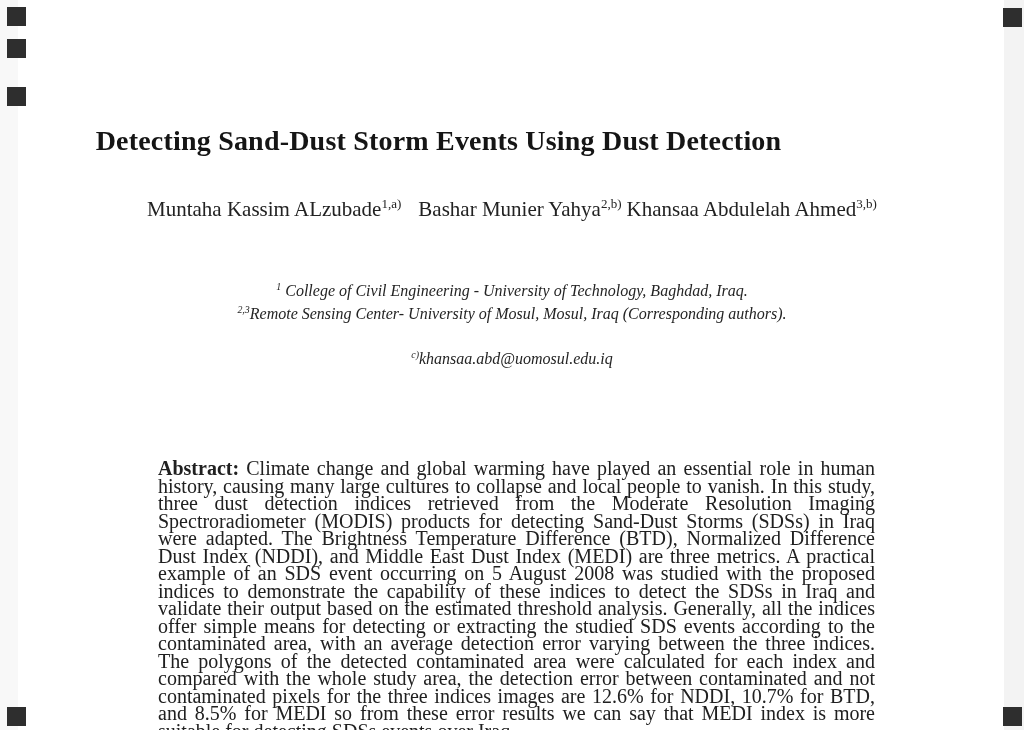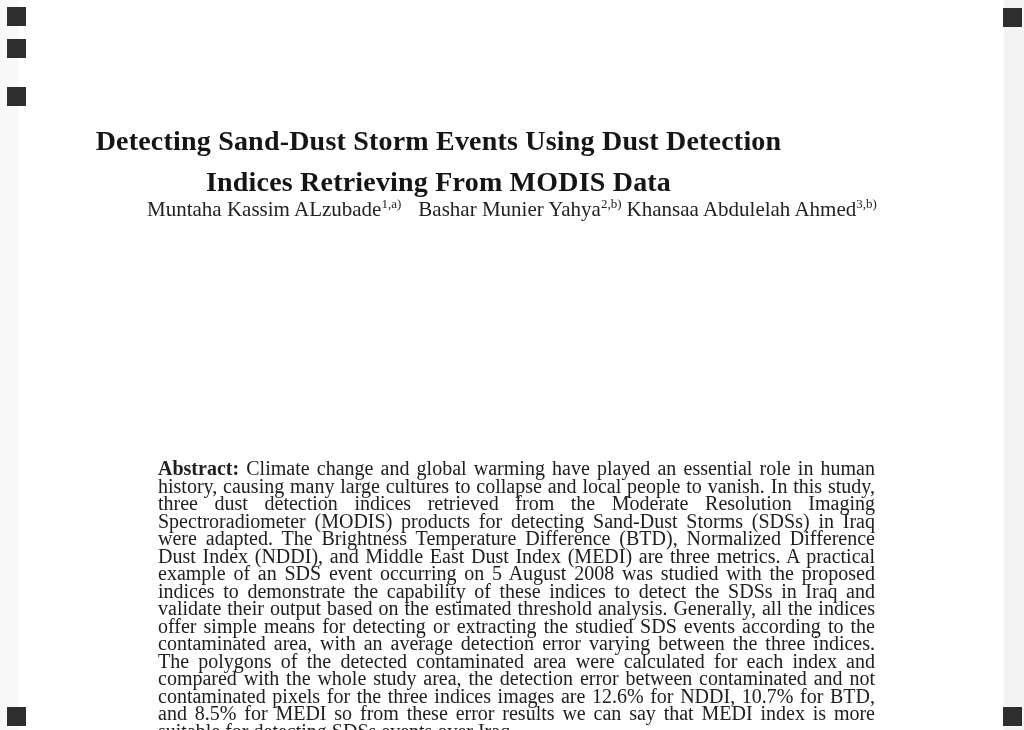--- a/index.html
+++ b/index.html
@@ -120,27 +120,31 @@
   <div class="edge-strip-right"></div>
 
   <div class="mark mark-tl-1"></div>
   <div class="mark mark-tl-2"></div>
   <div class="mark mark-tl-3"></div>
   <div class="mark mark-tr"></div>
   <div class="mark mark-bl"></div>
   <div class="mark mark-br"></div>
 
   <h1 class="paper-title"><span>Detecting Sand-Dust Storm Events Using Dust Detection</span><br>
-    <span>Indices Retrieving From MODIS Data</span>
   </h1>
 
   <div class="authors"><span class="author author-0"><span>Muntaha Kassim ALzubade</span><sup>1,a)</sup></span><span class="author author-1"><span>Bashar Munier Yahya</span><sup>2,b)</sup></span><span class="author author-2"><span>Khansaa Abdulelah Ahmed</span><sup>3,b)</sup></span></div>
 
+  <div class="affiliations">
+    <div><sup>1</sup><span> College of Civil Engineering - University of Technology, Baghdad, Iraq.</span></div>
+    <div><sup>2,3</sup><span>Remote Sensing Center- University of Mosul, Mosul, Iraq (Corresponding authors).</span></div>
+  </div>
 
   <div class="emails">
+    <div><sup>c)</sup><span>khansaa.abd@uomosul.edu.iq</span></div>
   </div>
 
   <div class="abstract">
     <div class="abstract-body"><span class="abstract-label">Abstract:</span><span> Climate change and global warming have played an essential role in human history, causing many large cultures to collapse and local people to vanish. In this study, three dust detection indices retrieved from the Moderate Resolution Imaging Spectroradiometer (MODIS) products for detecting Sand-Dust Storms (SDSs) in Iraq were adapted. The Brightness Temperature Difference (BTD), Normalized Difference Dust Index (NDDI), and Middle East Dust Index (MEDI) are three metrics. A practical example of an SDS event occurring on 5 August 2008 was studied with the proposed indices to demonstrate the capability of these indices to detect the SDSs in Iraq and validate their output based on the estimated threshold analysis. Generally, all the indices offer simple means for detecting or extracting the studied SDS events according to the contaminated area, with an average detection error varying between the three indices. The polygons of the detected contaminated area were calculated for each index and compared with the whole study area, the detection error between contaminated and not contaminated pixels for the three indices images are 12.6% for NDDI, 10.7% for BTD, and 8.5% for MEDI so from these error results we can say that MEDI index is more suitable for detecting SDSs events over Iraq.</span></div>
     <div class="keywords-line">Key words: Climate change, MEDI products, Indices, Sand-Dust Storms</div>
   </div>
 
 </div>
 
 </body></html>

